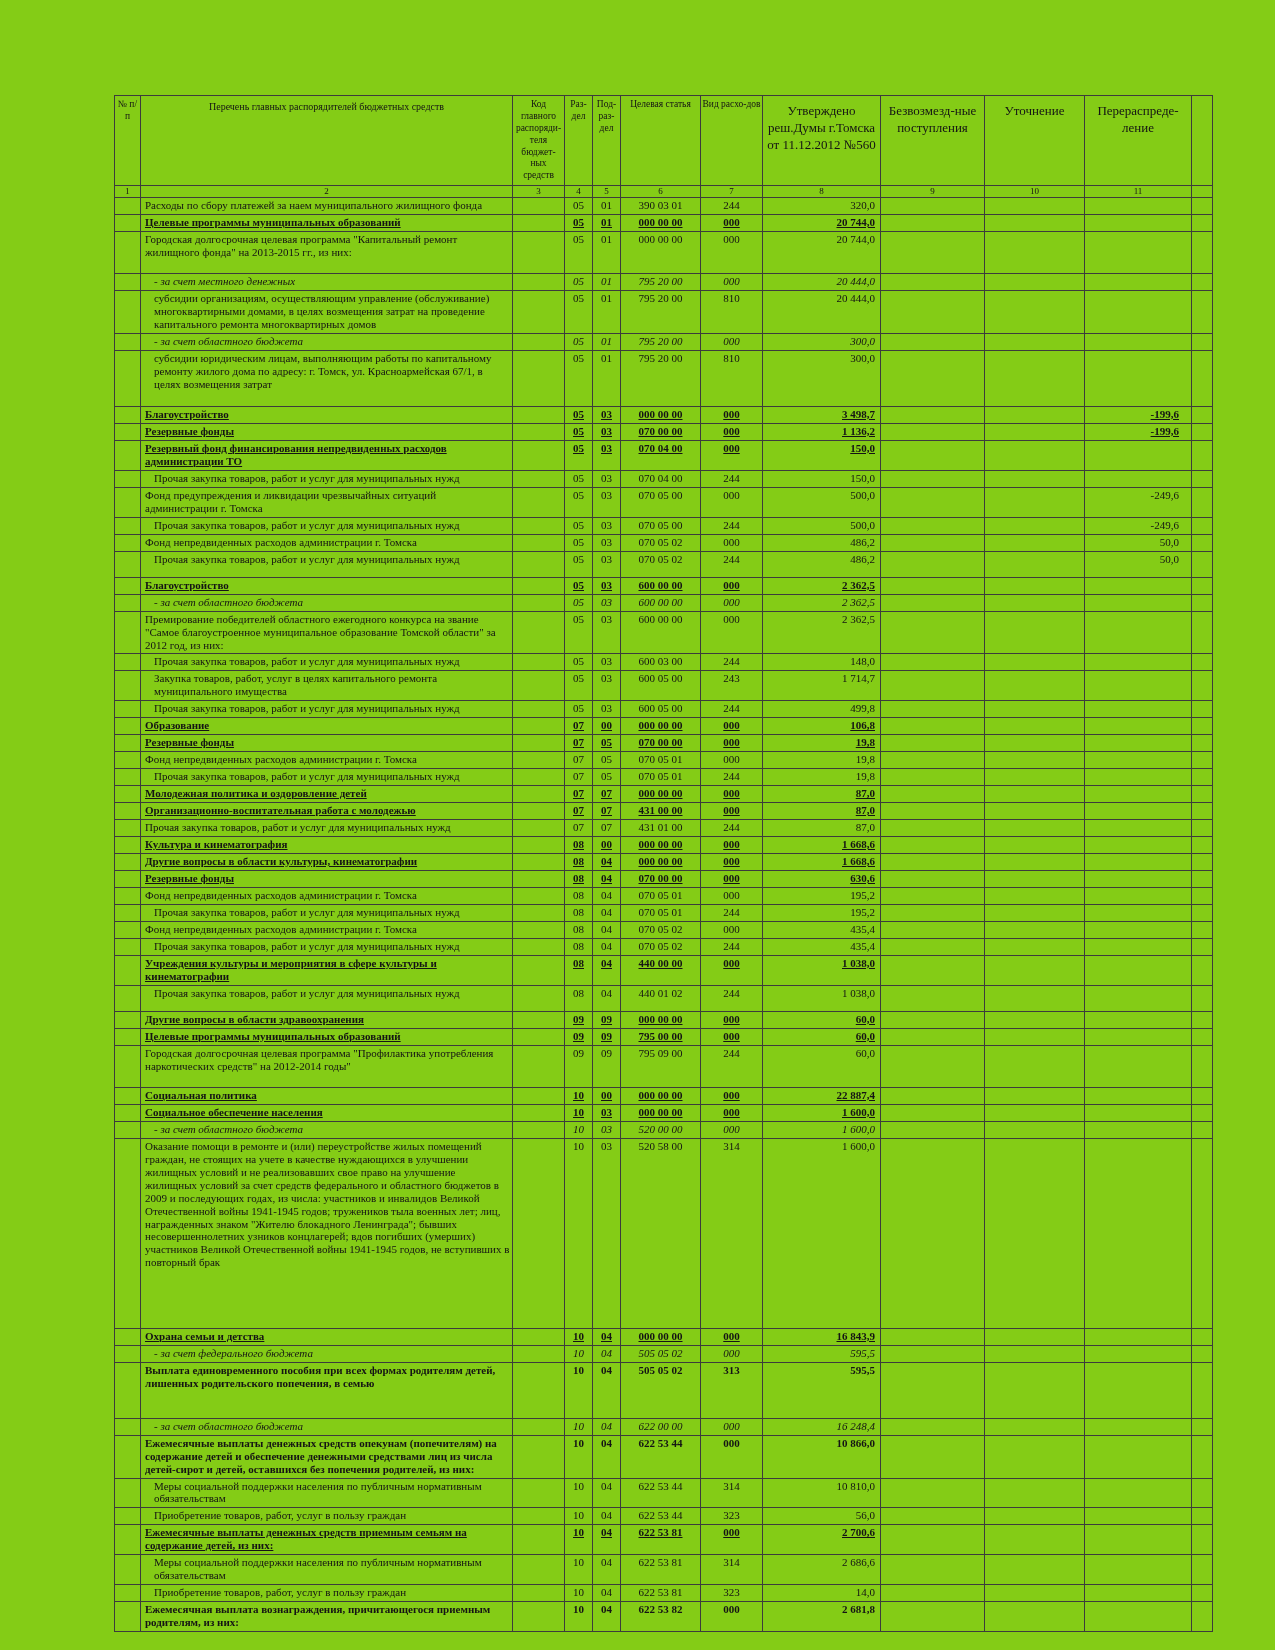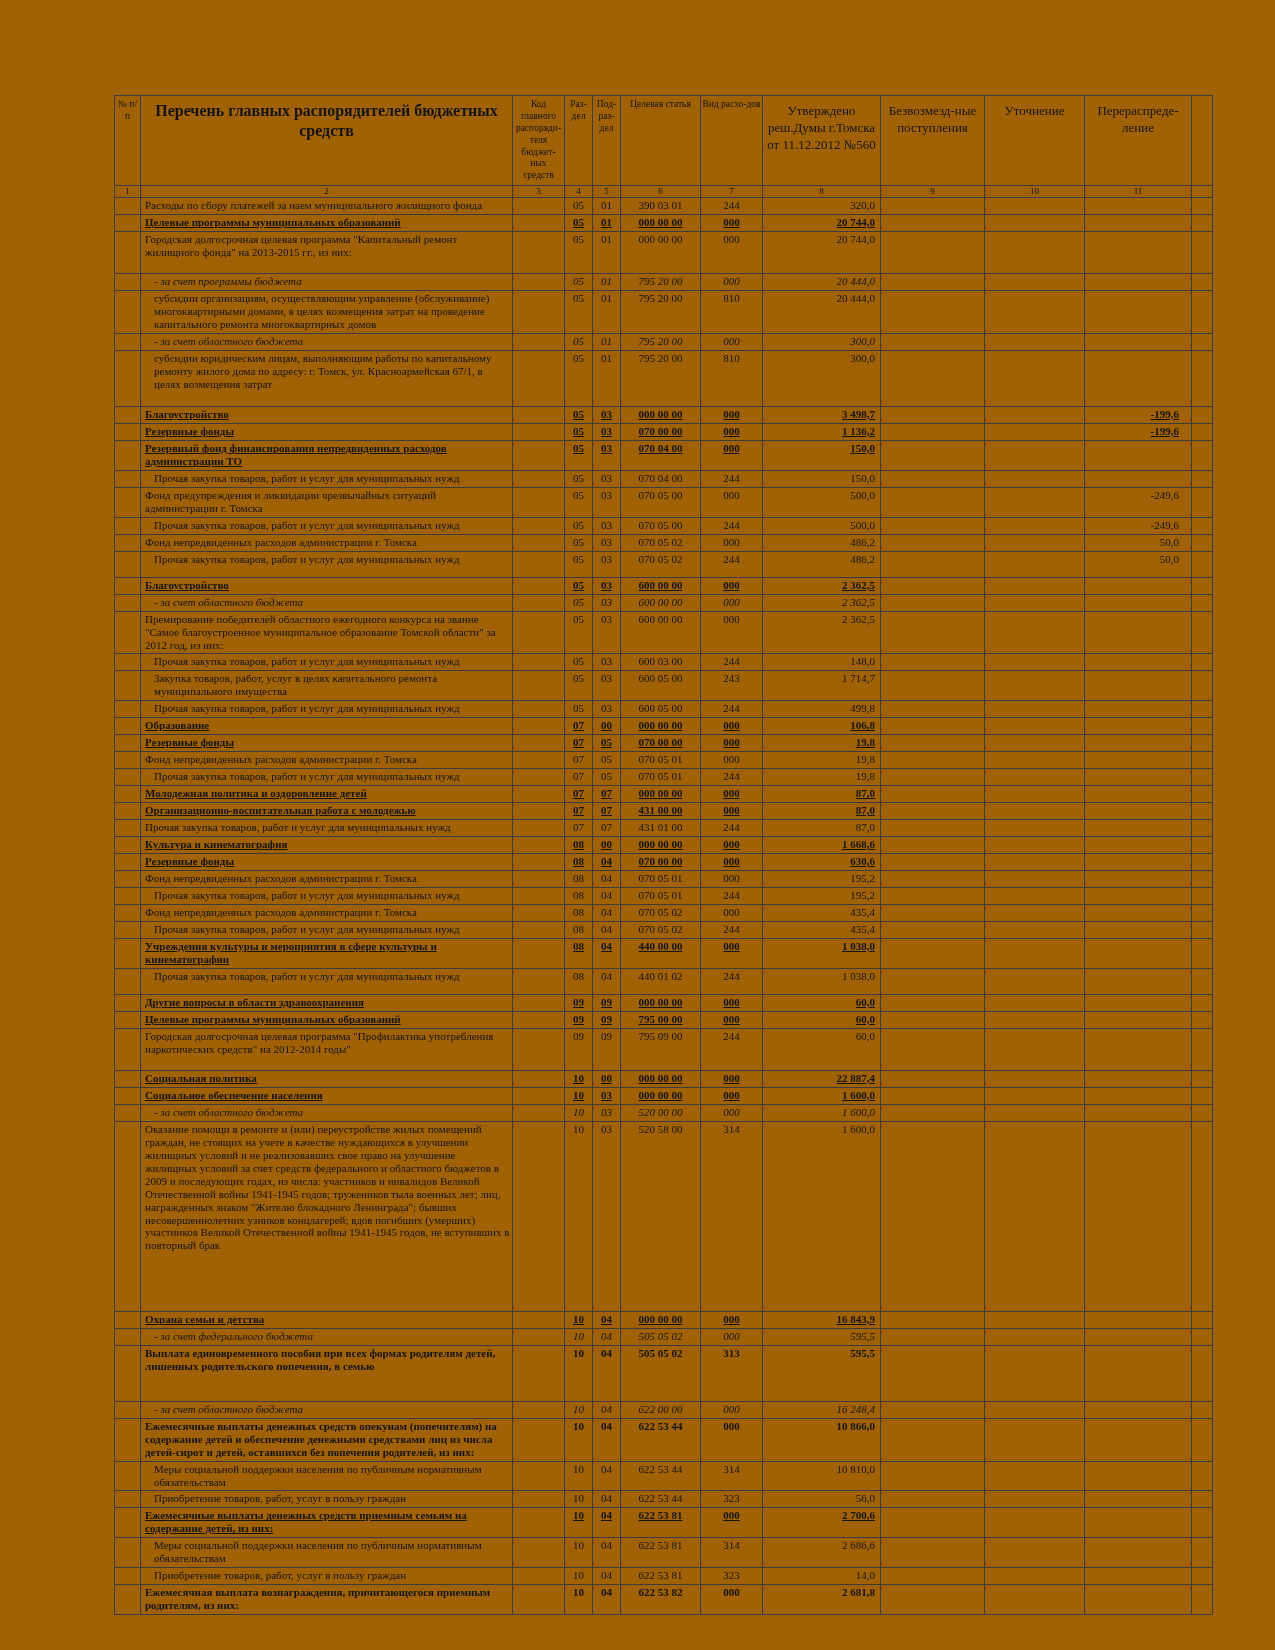--- a/index.html
+++ b/index.html
@@ -1,29 +1,29 @@
 <!DOCTYPE html>
 <html><head>
 <meta charset="utf-8">
 <style>
   html,body{margin:0;padding:0;}
   body{
     width:1275px;height:1650px;overflow:hidden;position:relative;
     background:#ffffff;color:#141414;
     font-family:"Liberation Serif", serif;
   }
-  .page{position:absolute;inset:0;background:#a16207;}
+  .page{position:absolute;inset:0;background:#84cc16;}
   table.budget{
     position:absolute;left:114px;top:95px;width:1098px;
     border-collapse:collapse;table-layout:fixed;
   }
   th,td{border:1px solid #3c3c3c;vertical-align:top;overflow:hidden;word-wrap:break-word;}
   thead tr.hdr{height:90px;}
   .hc{font-weight:normal;font-size:9.5px;line-height:1.25;padding:3px 1px;text-align:center;}
-  .hc-name{font-size:16px;padding-top:5px;font-weight:bold;}
+  .hc-name{font-size:10px;padding-top:5px;}
   .hc-approved,.hc-grants,.hc-clarif,.hc-redistr{font-size:13px;padding-top:7px;line-height:1.3;}
   tr.nums{height:12px;}
   .nc{font-size:9px;text-align:center;padding:0;line-height:11px;}
   tbody td{font-size:11px;line-height:1.18;padding:1px 2px 2px;}
   td.c-name{padding-left:4px;text-align:left;}
   tr.ind td.c-name{padding-left:13px;}
   td.c-razdel,td.c-podrazdel,td.c-stat,td.c-vid{text-align:center;}
   td.c-approved{text-align:right;padding-right:5px;}
   td.c-redistr{text-align:right;padding-right:12px;}
   tr.s-b,tr.s-bu{font-weight:bold;}
@@ -117,21 +117,21 @@
           <td class="c-stat">000 00 00</td>
           <td class="c-vid">000</td>
           <td class="c-approved">20 744,0</td>
           <td class="c-grants"></td>
           <td class="c-clarif"></td>
           <td class="c-redistr"></td>
           <td class="c-edge"></td>
         </tr>
         <tr class="s-i ind">
           <td class="c-num"></td>
-          <td class="c-name">- за счет программы бюджета</td>
+          <td class="c-name">- за счет местного денежных</td>
           <td class="c-code"></td>
           <td class="c-razdel">05</td>
           <td class="c-podrazdel">01</td>
           <td class="c-stat">795 20 00</td>
           <td class="c-vid">000</td>
           <td class="c-approved">20 444,0</td>
           <td class="c-grants"></td>
           <td class="c-clarif"></td>
           <td class="c-redistr"></td>
           <td class="c-edge"></td>
@@ -471,20 +471,34 @@
           <td class="c-clarif"></td>
           <td class="c-redistr"></td>
           <td class="c-edge"></td>
         </tr>
         <tr class="s-bu">
           <td class="c-num"></td>
           <td class="c-name">Культура и кинематография</td>
           <td class="c-code"></td>
           <td class="c-razdel">08</td>
           <td class="c-podrazdel">00</td>
+          <td class="c-stat">000 00 00</td>
+          <td class="c-vid">000</td>
+          <td class="c-approved">1 668,6</td>
+          <td class="c-grants"></td>
+          <td class="c-clarif"></td>
+          <td class="c-redistr"></td>
+          <td class="c-edge"></td>
+        </tr>
+        <tr class="s-bu">
+          <td class="c-num"></td>
+          <td class="c-name">Другие вопросы в области культуры, кинематографии</td>
+          <td class="c-code"></td>
+          <td class="c-razdel">08</td>
+          <td class="c-podrazdel">04</td>
           <td class="c-stat">000 00 00</td>
           <td class="c-vid">000</td>
           <td class="c-approved">1 668,6</td>
           <td class="c-grants"></td>
           <td class="c-clarif"></td>
           <td class="c-redistr"></td>
           <td class="c-edge"></td>
         </tr>
         <tr class="s-bu">
           <td class="c-num"></td>

